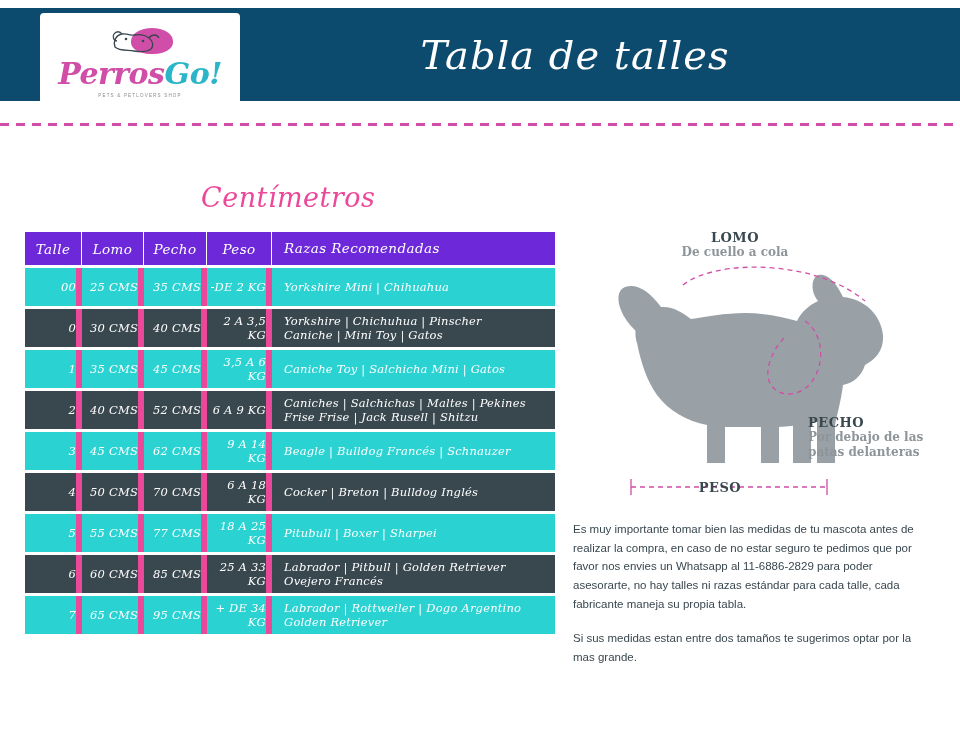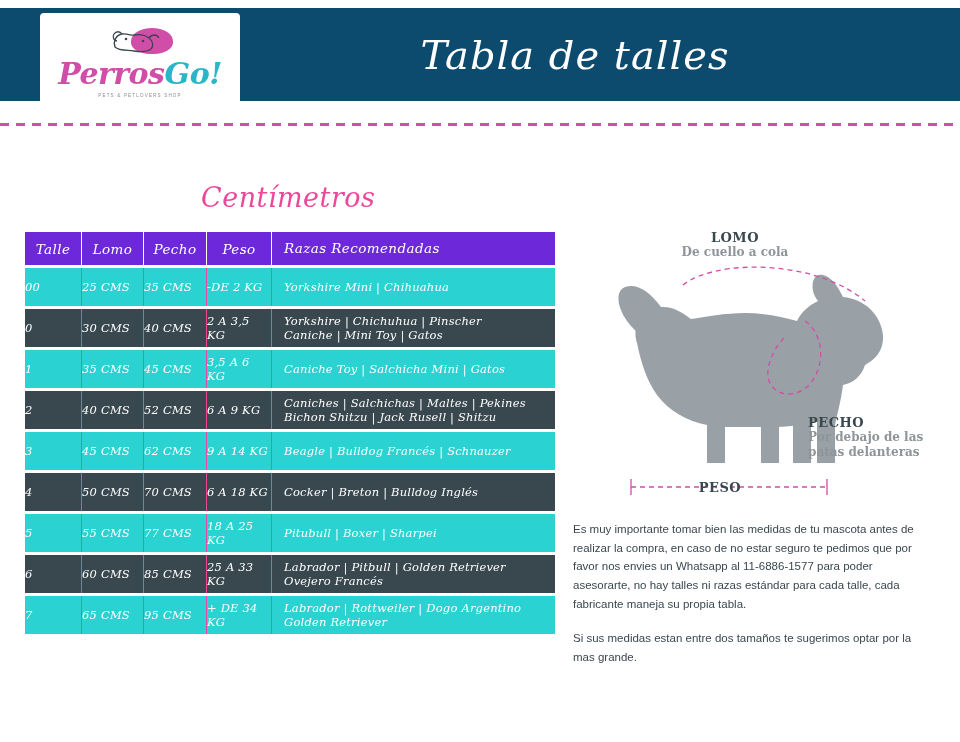--- a/index.html
+++ b/index.html
@@ -122,24 +122,24 @@
     letter-spacing: 0.4px;
     border-right: 1px solid #ffffff;
     text-align: center;
   }
   .hdr-row th:last-child { border-right: none; }
 
   .row-dark td { background: #39474f; color: #ffffff; }
   .row-teal td { background: #2ad2d2; color: #ffffff; }
   .table td {
     height: 38px;
-    border-right: 1px solid #ec4899;
+    border-right: 6px solid #ec4899;
     font-size: 11.5px;
     font-style: italic;
-    text-align: left;
+    text-align: right;
     letter-spacing: 0.2px;
   }
   .table td:last-child { border-right: none; }
   .col-talle  { width: 57px; }
   .col-lomo   { width: 62px; }
   .col-pecho  { width: 63px; }
   .col-peso   { width: 65px; }
   .col-razas  { width: 283px; text-align: left !important; padding-left: 12px !important; line-height: 1.25; }
   .razas-line { display: block; }
 
@@ -252,21 +252,21 @@
             <span class="razas-line">Caniche Toy | Salchicha Mini | Gatos</span>
           </td>
         </tr>
         <tr class="row-dark">
           <td class="col-talle">2</td>
           <td class="col-lomo">40 CMS</td>
           <td class="col-pecho">52 CMS</td>
           <td class="col-peso">6 A 9 KG</td>
           <td class="col-razas">
             <span class="razas-line">Caniches | Salchichas | Maltes | Pekines</span>
-            <span class="razas-line">Bichon Shitzu | Jack Rusell | Shitzu</span>
+            <span class="razas-line">Frise Frise | Jack Rusell | Shitzu</span>
           </td>
         </tr>
         <tr class="row-teal">
           <td class="col-talle">3</td>
           <td class="col-lomo">45 CMS</td>
           <td class="col-pecho">62 CMS</td>
           <td class="col-peso">9 A 14 KG</td>
           <td class="col-razas">
             <span class="razas-line">Beagle | Bulldog Francés | Schnauzer</span>
           </td>
@@ -342,17 +342,17 @@
       <span class="lbl-title">PECHO</span>
       <span class="lbl-sub" style="white-space:pre-line;">Por debajo de las
 patas delanteras</span>
     </div>
     <div class="lbl lbl-peso">
       <span class="lbl-title">PESO</span>
     </div>
   </div>
 
   <div class="notes">
-    <p>Es muy importante tomar bien las medidas de tu mascota antes de realizar la compra, en caso de no estar seguro te pedimos que por favor nos envies un Whatsapp al 11-6886-1577 para poder asesorarte, no hay talles ni razas estándar para cada talle, cada fabricante maneja su propia tabla.</p>
+    <p>Es muy importante tomar bien las medidas de tu mascota antes de realizar la compra, en caso de no estar seguro te pedimos que por favor nos envies un Whatsapp al 11-6886-2829 para poder asesorarte, no hay talles ni razas estándar para cada talle, cada fabricante maneja su propia tabla.</p>
     <p>Si sus medidas estan entre dos tamaños te sugerimos optar por la mas grande.</p>
   </div>
 
 </div>
 
 </body></html>

